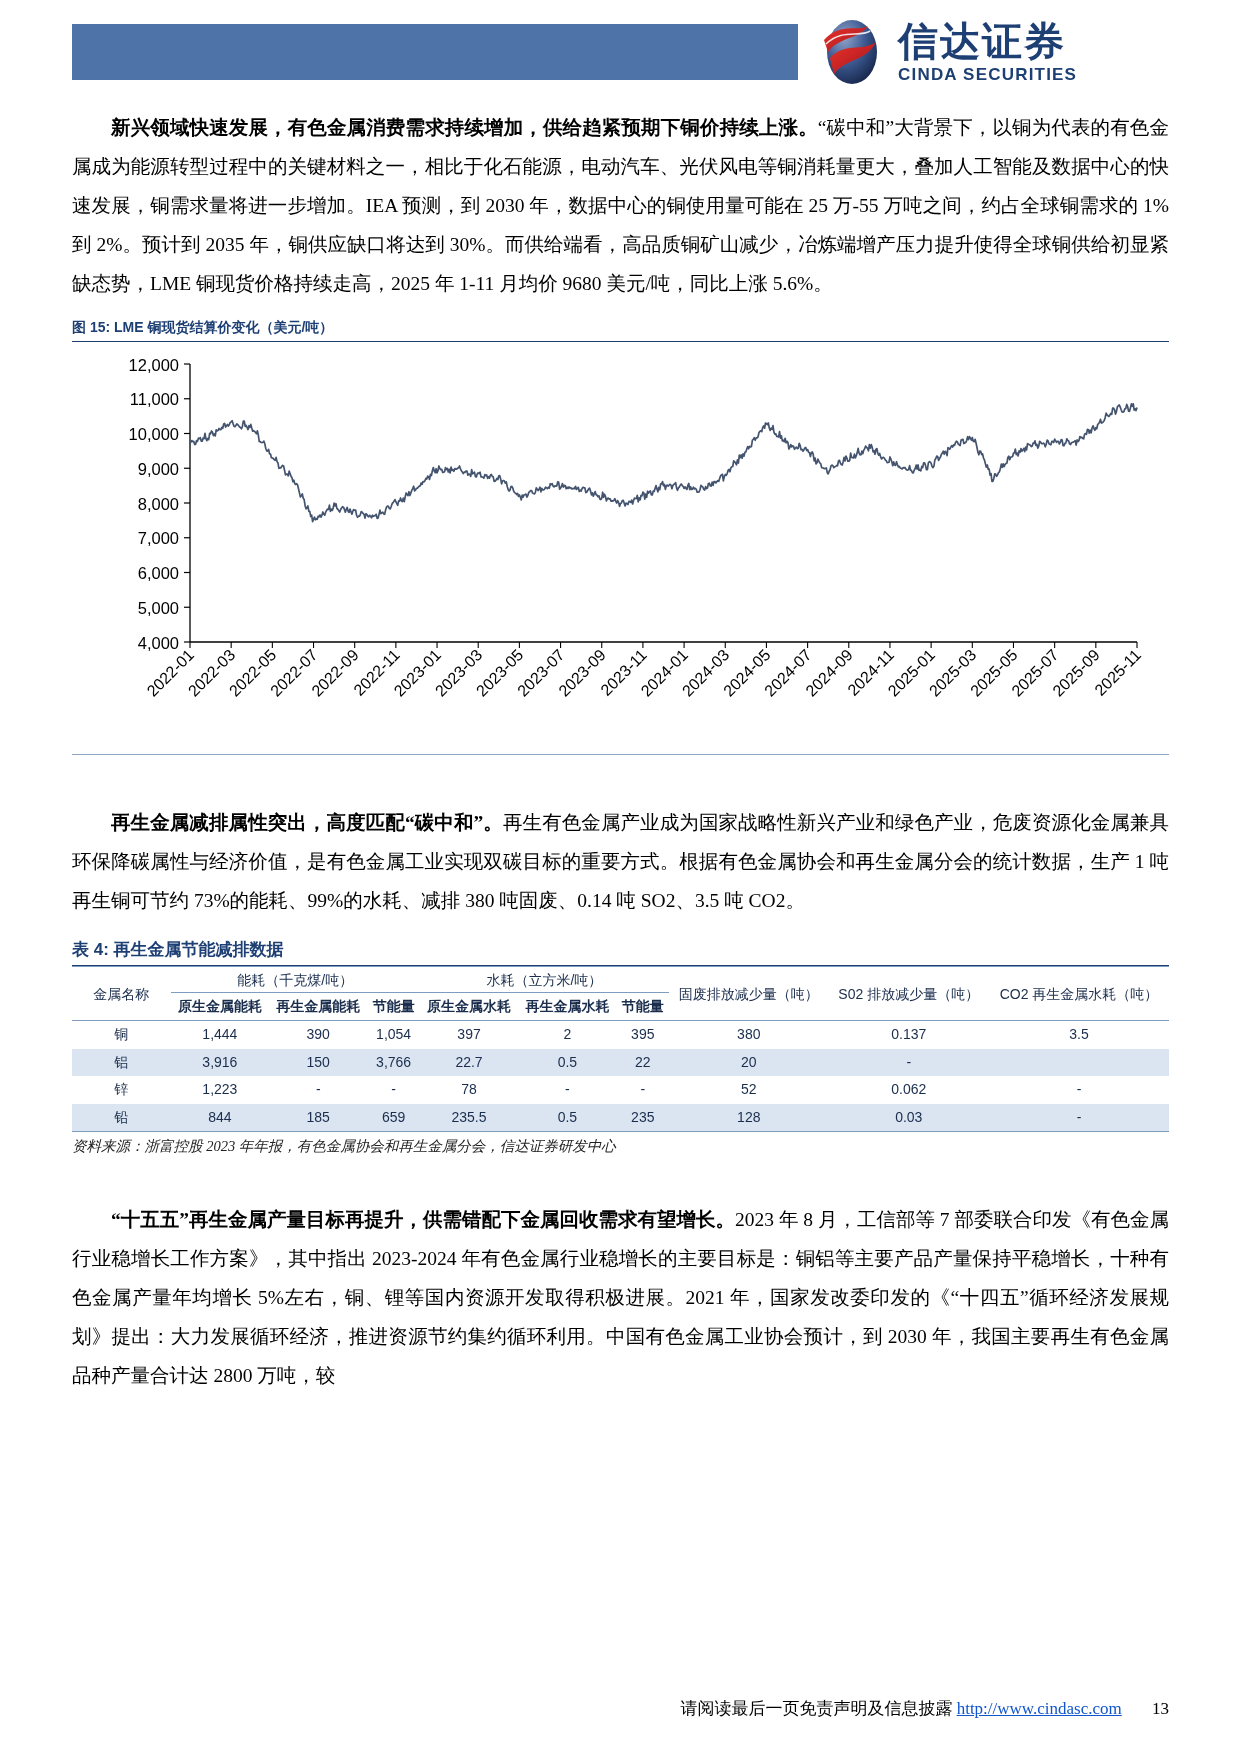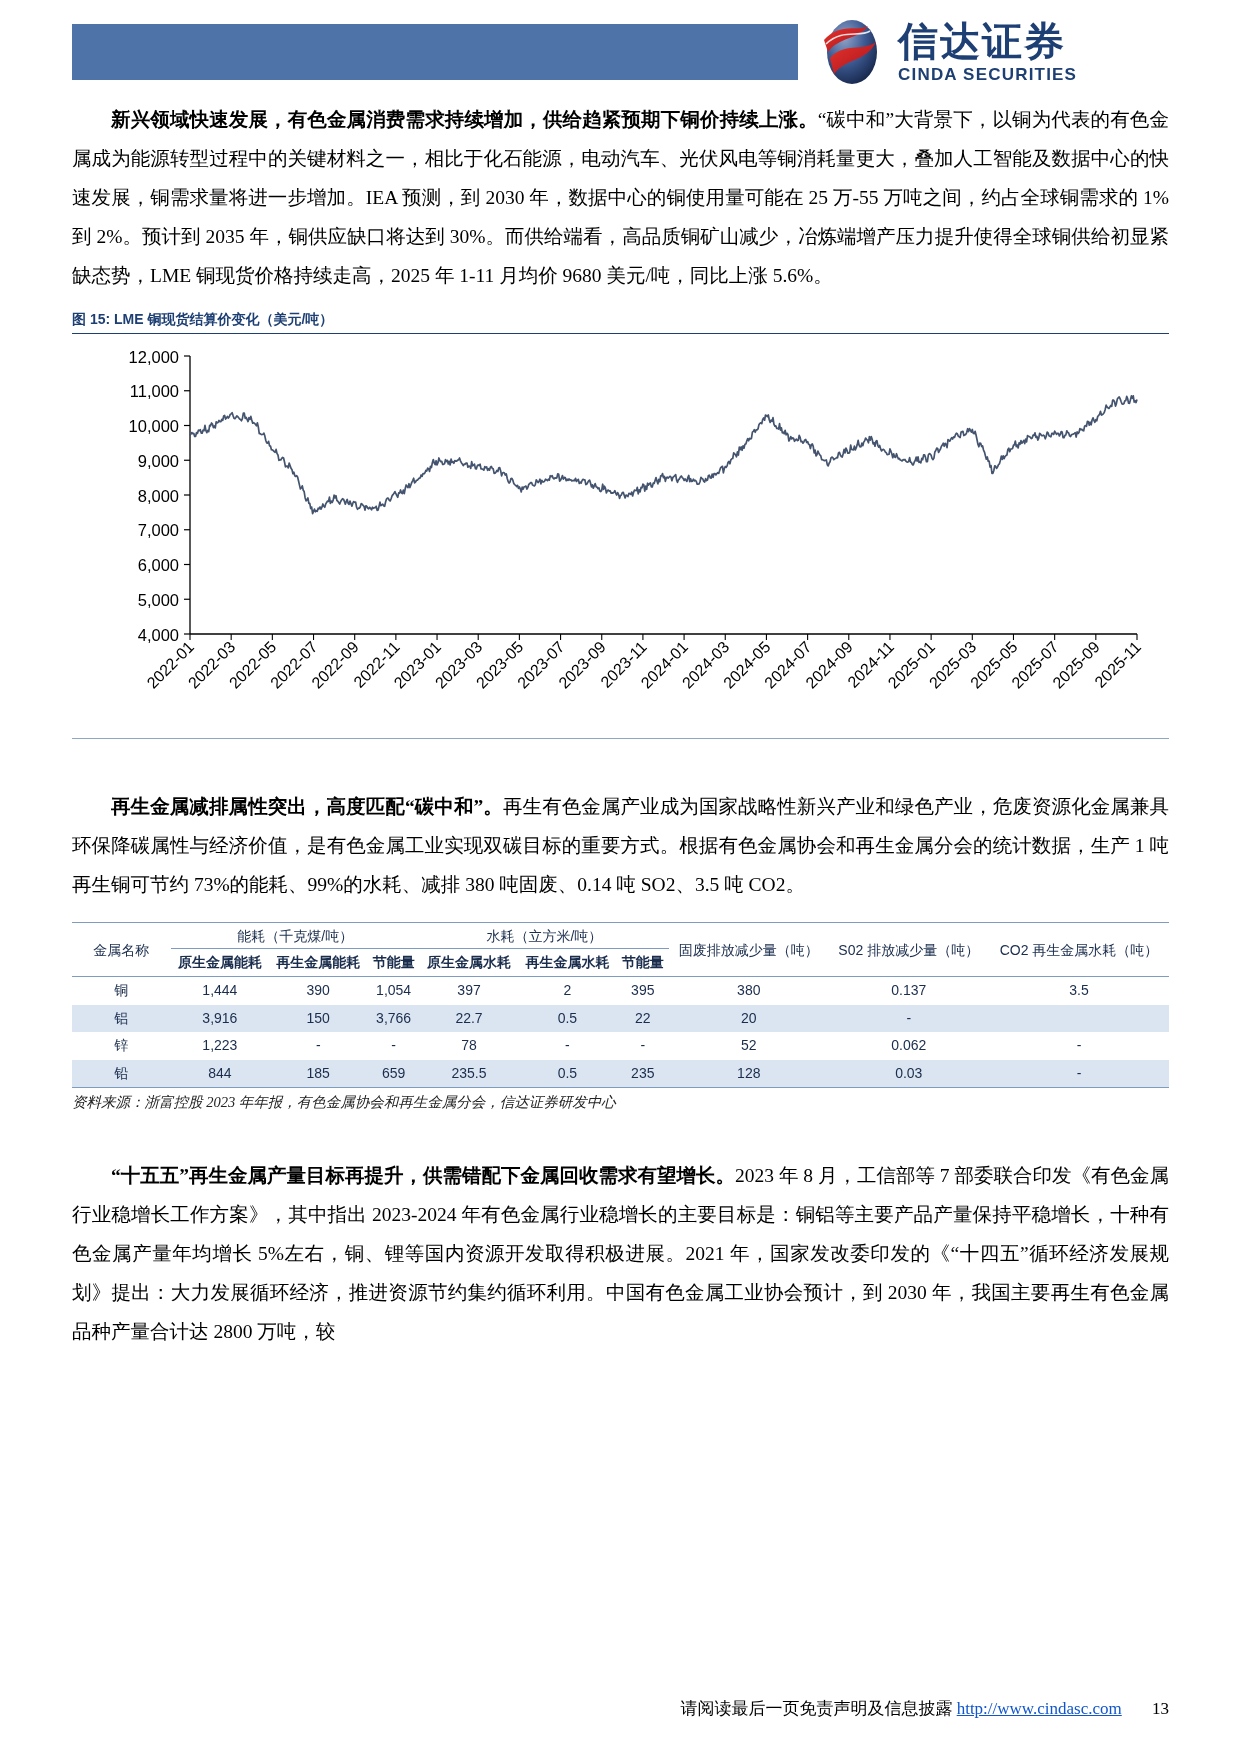--- a/index.html
+++ b/index.html
@@ -63,21 +63,21 @@
     color: #1d3f73;
     letter-spacing: 1.2px;
     margin-top: 5px;
     white-space: nowrap;
   }
 
   
   .content {
     position: absolute;
     left: 72px;
-    top: 100px;
+    top: 108px;
     width: 1097px;
   }
   p.para {
     margin: 0;
     font-size: 19.5px;
     line-height: 39px;
     text-align: justify;
     text-justify: inter-ideograph;
     color: #000;
     text-indent: 2em;
@@ -89,21 +89,21 @@
     font-family: "Liberation Sans", sans-serif;
     font-size: 14px;
     font-weight: bold;
     color: #1d3f73;
     border-bottom: 1.6px solid #1d3f73;
     padding-bottom: 4px;
     margin-top: 16px;
   }
   .fig-box {
     border-bottom: 1.2px solid #8fa6c4;
-    padding: 10px 0 4px 0;
+    padding: 10px 0 12px 0;
   }
   .source {
     font-size: 14.5px;
     font-style: italic;
     color: #222;
     margin-top: 5px;
   }
 
   .chart-area {
     position: relative;
@@ -266,20 +266,21 @@
             <text x="0" y="0" font-family="&quot;Liberation Sans&quot;, sans-serif" font-size="16" fill="#000" transform="translate(1070,304) rotate(-45)" text-anchor="end">2025-11</text>
             <path d="M118.00 91.08 L118.94 90.04 L119.87 88.54 L120.81 89.67 L121.74 89.27 L122.68 92.49 L123.61 92.32 L124.55 88.54 L125.49 89.35 L126.42 86.19 L127.36 86.71 L128.29 85.70 L129.23 89.05 L130.17 89.24 L131.10 86.04 L132.04 86.70 L132.97 81.42 L133.91 86.66 L134.84 88.66 L135.78 86.41 L136.72 87.70 L137.65 81.44 L138.59 81.79 L139.52 78.95 L140.46 79.98 L141.39 83.64 L142.33 81.97 L143.27 83.90 L144.20 77.74 L145.14 78.82 L146.07 78.51 L147.01 76.47 L147.94 77.75 L148.88 77.61 L149.82 75.36 L150.75 76.45 L151.69 71.92 L152.62 71.36 L153.56 75.07 L154.50 73.92 L155.43 72.48 L156.37 74.04 L157.30 72.76 L158.24 70.44 L159.17 69.84 L160.11 68.73 L161.05 71.61 L161.98 74.19 L162.92 74.74 L163.85 73.50 L164.79 71.79 L165.72 72.65 L166.66 73.79 L167.60 74.92 L168.53 75.50 L169.47 76.77 L170.40 74.65 L171.34 69.07 L172.27 69.03 L173.21 74.45 L174.15 73.29 L175.08 75.52 L176.02 77.57 L176.95 73.60 L177.89 75.47 L178.83 72.42 L179.76 76.07 L180.70 79.25 L181.63 78.70 L182.57 79.45 L183.50 80.32 L184.44 81.86 L185.38 78.79 L186.31 82.97 L187.25 89.74 L188.18 89.61 L189.12 90.42 L190.05 90.58 L190.99 90.20 L191.93 89.14 L192.86 92.07 L193.80 96.47 L194.73 98.82 L195.67 99.11 L196.60 97.36 L197.54 101.83 L198.48 102.03 L199.41 105.70 L200.35 105.89 L201.28 106.56 L202.22 107.55 L203.16 108.30 L204.09 105.42 L205.03 109.59 L205.96 110.88 L206.90 116.34 L207.83 115.93 L208.77 115.98 L209.71 114.41 L210.64 113.47 L211.58 114.01 L212.51 118.03 L213.45 122.86 L214.38 122.19 L215.32 122.05 L216.26 123.94 L217.19 118.99 L218.13 121.75 L219.06 124.35 L220.00 125.74 L220.93 129.71 L221.87 128.20 L222.81 131.83 L223.74 132.49 L224.68 131.65 L225.61 133.00 L226.55 136.94 L227.49 141.11 L228.42 144.96 L229.36 144.01 L230.29 141.81 L231.23 146.21 L232.16 147.57 L233.10 153.65 L234.04 156.83 L234.97 155.95 L235.91 153.99 L236.84 159.41 L237.78 159.43 L238.71 164.53 L239.65 163.04 L240.59 169.55 L241.52 167.35 L242.46 165.15 L243.39 167.78 L244.33 166.60 L245.26 167.29 L246.20 164.20 L247.14 164.84 L248.07 162.98 L249.01 165.15 L249.94 163.18 L250.88 159.98 L251.82 162.26 L252.75 163.23 L253.69 160.12 L254.62 158.42 L255.56 157.01 L256.49 157.44 L257.43 153.13 L258.37 159.47 L259.30 157.07 L260.24 158.46 L261.17 156.18 L262.11 151.20 L263.04 153.88 L263.98 151.69 L264.92 156.54 L265.85 157.19 L266.79 158.81 L267.72 159.99 L268.66 157.49 L269.59 155.98 L270.53 154.73 L271.47 155.18 L272.40 157.41 L273.34 160.22 L274.27 157.41 L275.21 155.47 L276.15 159.35 L277.08 160.34 L278.02 157.11 L278.95 159.71 L279.89 162.22 L280.82 159.14 L281.76 157.54 L282.70 158.30 L283.63 158.06 L284.57 163.26 L285.50 165.26 L286.44 164.12 L287.37 164.22 L288.31 162.74 L289.25 159.60 L290.18 160.28 L291.12 161.37 L292.05 162.29 L292.99 166.09 L293.92 161.75 L294.86 162.43 L295.80 164.18 L296.73 164.81 L297.67 163.27 L298.60 164.30 L299.54 165.88 L300.48 163.22 L301.41 164.27 L302.35 163.70 L303.28 163.71 L304.22 162.32 L305.15 166.33 L306.09 166.05 L307.03 162.36 L307.96 158.14 L308.90 161.73 L309.83 160.89 L310.77 160.17 L311.70 161.95 L312.64 162.27 L313.58 158.03 L314.51 155.06 L315.45 154.01 L316.38 154.36 L317.32 156.51 L318.25 156.87 L319.19 154.48 L320.13 151.67 L321.06 150.62 L322.00 149.22 L322.93 147.54 L323.87 149.72 L324.81 151.54 L325.74 153.29 L326.68 148.89 L327.61 149.12 L328.55 145.99 L329.48 148.74 L330.42 149.55 L331.36 146.07 L332.29 149.59 L333.23 144.57 L334.16 140.98 L335.10 142.45 L336.03 143.59 L336.97 139.73 L337.91 143.57 L338.84 140.93 L339.78 138.37 L340.71 136.62 L341.65 134.25 L342.58 138.95 L343.52 137.98 L344.46 136.26 L345.39 136.27 L346.33 135.05 L347.26 134.13 L348.20 133.87 L349.14 130.97 L350.07 132.39 L351.01 129.52 L351.94 129.80 L352.88 128.95 L353.81 126.42 L354.75 127.09 L355.69 124.13 L356.62 124.72 L357.56 127.42 L358.49 122.24 L359.43 123.65 L360.36 118.66 L361.30 115.55 L362.24 119.02 L363.17 120.71 L364.11 116.73 L365.04 120.95 L365.98 118.71 L366.92 113.97 L367.85 116.52 L368.79 117.64 L369.72 117.35 L370.66 120.39 L371.59 120.30 L372.53 119.85 L373.47 115.66 L374.40 117.49 L375.34 116.33 L376.27 120.05 L377.21 117.25 L378.14 120.93 L379.08 115.09 L380.02 118.41 L380.95 117.73 L381.89 119.32 L382.82 116.51 L383.76 117.21 L384.69 117.11 L385.63 116.04 L386.57 115.89 L387.50 114.01 L388.44 116.82 L389.37 118.68 L390.31 119.94 L391.25 121.64 L392.18 120.15 L393.12 120.33 L394.05 119.03 L394.99 119.04 L395.92 123.24 L396.86 122.03 L397.80 122.27 L398.73 124.34 L399.67 117.69 L400.60 121.81 L401.54 121.23 L402.47 120.12 L403.41 124.61 L404.35 124.90 L405.28 121.81 L406.22 120.92 L407.15 121.55 L408.09 120.16 L409.02 124.82 L409.96 124.92 L410.90 125.34 L411.83 126.17 L412.77 122.61 L413.70 123.67 L414.64 122.86 L415.58 126.34 L416.51 124.75 L417.45 126.22 L418.38 123.24 L419.32 122.49 L420.25 124.33 L421.19 124.68 L422.13 129.33 L423.06 129.08 L424.00 128.14 L424.93 126.40 L425.87 127.57 L426.80 123.79 L427.74 123.70 L428.68 126.96 L429.61 131.86 L430.55 128.93 L431.48 128.56 L432.42 129.07 L433.35 131.07 L434.29 129.82 L435.23 134.54 L436.16 137.48 L437.10 139.11 L438.03 138.01 L438.97 134.52 L439.91 134.39 L440.84 136.17 L441.78 139.48 L442.71 140.61 L443.65 141.32 L444.58 142.48 L445.52 141.33 L446.46 144.32 L447.39 142.96 L448.33 145.08 L449.26 147.95 L450.20 142.99 L451.13 145.08 L452.07 142.75 L453.01 142.58 L453.94 142.13 L454.88 145.09 L455.81 143.47 L456.75 140.44 L457.68 139.71 L458.62 138.67 L459.56 138.52 L460.49 140.91 L461.43 141.55 L462.36 141.91 L463.30 140.69 L464.24 135.83 L465.17 137.22 L466.11 138.59 L467.04 137.35 L467.98 135.20 L468.91 139.89 L469.85 136.31 L470.79 138.00 L471.72 137.89 L472.66 137.00 L473.59 135.24 L474.53 135.93 L475.46 136.65 L476.40 135.23 L477.34 136.17 L478.27 131.72 L479.21 132.72 L480.14 131.63 L481.08 134.04 L482.01 134.96 L482.95 133.78 L483.89 134.11 L484.82 133.90 L485.76 129.79 L486.69 130.28 L487.63 137.07 L488.57 136.11 L489.50 134.25 L490.44 131.57 L491.37 135.15 L492.31 133.26 L493.24 133.46 L494.18 136.69 L495.12 135.27 L496.05 136.44 L496.99 134.89 L497.92 136.08 L498.86 135.70 L499.79 136.88 L500.73 136.61 L501.67 136.44 L502.60 136.69 L503.54 134.34 L504.47 137.43 L505.41 136.13 L506.34 135.33 L507.28 139.45 L508.22 138.21 L509.15 139.06 L510.09 136.56 L511.02 135.26 L511.96 135.81 L512.90 135.89 L513.83 140.57 L514.77 140.18 L515.70 138.53 L516.64 136.93 L517.57 136.09 L518.51 139.04 L519.45 142.92 L520.38 140.85 L521.32 144.19 L522.25 141.94 L523.19 139.62 L524.12 142.85 L525.06 143.13 L526.00 144.70 L526.93 143.75 L527.87 146.96 L528.80 147.59 L529.74 146.16 L530.67 140.23 L531.61 145.37 L532.55 142.23 L533.48 144.40 L534.42 149.00 L535.35 146.70 L536.29 146.03 L537.23 147.09 L538.16 146.80 L539.10 149.05 L540.03 148.95 L540.97 149.04 L541.90 148.36 L542.84 146.63 L543.78 149.33 L544.71 151.05 L545.65 148.57 L546.58 150.36 L547.52 154.38 L548.45 151.63 L549.39 150.97 L550.33 148.49 L551.26 148.26 L552.20 151.15 L553.13 153.93 L554.07 151.13 L555.00 151.52 L555.94 152.52 L556.88 149.46 L557.81 149.60 L558.75 150.43 L559.68 148.01 L560.62 152.00 L561.56 148.54 L562.49 146.17 L563.43 146.50 L564.36 146.63 L565.30 143.29 L566.23 149.81 L567.17 145.76 L568.11 147.92 L569.04 143.37 L569.98 143.92 L570.91 140.16 L571.85 140.90 L572.78 147.16 L573.72 142.18 L574.66 145.36 L575.59 139.23 L576.53 141.13 L577.46 139.69 L578.40 139.00 L579.33 142.85 L580.27 142.95 L581.21 139.12 L582.14 139.45 L583.08 136.40 L584.01 133.51 L584.95 137.00 L585.89 139.84 L586.82 135.31 L587.76 137.65 L588.69 131.83 L589.63 131.91 L590.56 129.61 L591.50 133.72 L592.44 132.46 L593.37 137.34 L594.31 133.79 L595.24 133.06 L596.18 134.04 L597.11 133.23 L598.05 132.25 L598.99 133.13 L599.92 136.71 L600.86 133.45 L601.79 132.53 L602.73 131.68 L603.67 130.55 L604.60 136.16 L605.54 138.30 L606.47 135.72 L607.41 134.98 L608.34 133.01 L609.28 132.02 L610.22 133.55 L611.15 134.38 L612.09 136.46 L613.02 134.87 L613.96 136.18 L614.89 137.44 L615.83 133.51 L616.77 131.47 L617.70 137.69 L618.64 134.72 L619.57 137.48 L620.51 137.10 L621.44 135.23 L622.38 136.93 L623.32 136.31 L624.25 137.26 L625.19 140.12 L626.12 140.04 L627.06 139.99 L628.00 137.76 L628.93 133.42 L629.87 134.39 L630.80 135.02 L631.74 137.37 L632.67 138.02 L633.61 134.69 L634.55 136.63 L635.48 135.97 L636.42 131.55 L637.35 131.20 L638.29 133.96 L639.22 134.05 L640.16 130.13 L641.10 133.34 L642.03 129.57 L642.97 129.59 L643.90 130.95 L644.84 129.60 L645.77 128.71 L646.71 129.44 L647.65 126.60 L648.58 123.79 L649.52 122.87 L650.45 122.29 L651.39 128.83 L652.33 124.48 L653.26 122.51 L654.20 123.43 L655.13 121.91 L656.07 118.28 L657.00 117.47 L657.94 119.79 L658.88 115.80 L659.81 114.79 L660.75 114.50 L661.68 108.86 L662.62 109.80 L663.55 110.88 L664.49 112.75 L665.43 107.95 L666.36 111.06 L667.30 103.11 L668.23 105.69 L669.17 102.90 L670.10 106.29 L671.04 101.84 L671.98 104.21 L672.91 100.34 L673.85 99.91 L674.78 97.00 L675.72 94.55 L676.66 96.79 L677.59 94.33 L678.53 94.92 L679.46 94.41 L680.40 88.10 L681.33 87.35 L682.27 85.74 L683.21 88.26 L684.14 85.90 L685.08 85.79 L686.01 84.98 L686.95 80.68 L687.88 79.36 L688.82 78.79 L689.76 79.71 L690.69 75.43 L691.63 73.98 L692.56 76.24 L693.50 70.99 L694.43 71.70 L695.37 72.64 L696.31 70.91 L697.24 75.74 L698.18 78.47 L699.11 76.02 L700.05 77.38 L700.99 73.58 L701.92 80.04 L702.86 82.22 L703.79 81.90 L704.73 84.41 L705.66 84.36 L706.60 85.07 L707.54 79.59 L708.47 86.16 L709.41 83.82 L710.34 88.85 L711.28 88.18 L712.21 89.81 L713.15 86.30 L714.09 90.80 L715.02 89.29 L715.96 90.61 L716.89 97.01 L717.83 95.32 L718.76 92.60 L719.70 94.95 L720.64 93.90 L721.57 94.20 L722.51 97.31 L723.44 96.02 L724.38 95.09 L725.32 96.62 L726.25 96.24 L727.19 91.29 L728.12 93.32 L729.06 97.75 L729.99 97.29 L730.93 99.22 L731.87 97.94 L732.80 95.91 L733.74 95.48 L734.67 98.45 L735.61 97.66 L736.54 100.09 L737.48 100.77 L738.42 104.54 L739.35 100.60 L740.29 99.92 L741.22 102.38 L742.16 108.93 L743.09 106.09 L744.03 111.96 L744.97 110.82 L745.90 107.01 L746.84 109.15 L747.77 110.86 L748.71 111.60 L749.65 115.56 L750.58 115.75 L751.52 116.23 L752.45 116.68 L753.39 116.20 L754.32 115.95 L755.26 120.69 L756.20 121.87 L757.13 119.30 L758.07 117.71 L759.00 113.91 L759.94 113.11 L760.87 113.64 L761.81 115.73 L762.75 114.74 L763.68 114.53 L764.62 113.48 L765.55 113.76 L766.49 108.87 L767.42 108.28 L768.36 111.07 L769.30 112.55 L770.23 113.12 L771.17 109.69 L772.10 105.42 L773.04 108.94 L773.98 104.02 L774.91 106.07 L775.85 109.16 L776.78 109.23 L777.72 108.44 L778.65 101.03 L779.59 105.35 L780.53 105.65 L781.46 105.89 L782.40 102.11 L783.33 106.00 L784.27 103.74 L785.20 100.81 L786.14 96.31 L787.08 101.21 L788.01 102.94 L788.95 102.70 L789.88 99.09 L790.82 101.69 L791.75 98.12 L792.69 96.79 L793.63 94.00 L794.56 95.47 L795.50 96.17 L796.43 98.80 L797.37 92.60 L798.31 96.07 L799.24 92.55 L800.18 95.17 L801.11 99.96 L802.05 98.68 L802.98 102.25 L803.92 97.46 L804.86 96.53 L805.79 101.26 L806.73 103.13 L807.66 101.45 L808.60 104.90 L809.53 106.92 L810.47 105.75 L811.41 105.35 L812.34 106.06 L813.28 108.00 L814.21 108.66 L815.15 110.67 L816.08 110.51 L817.02 110.26 L817.96 104.96 L818.89 107.20 L819.83 109.74 L820.76 113.69 L821.70 109.92 L822.64 113.04 L823.57 113.37 L824.51 109.70 L825.44 112.46 L826.38 114.99 L827.31 114.36 L828.25 115.96 L829.19 116.33 L830.12 116.96 L831.06 115.66 L831.99 115.92 L832.93 115.42 L833.86 117.08 L834.80 118.02 L835.74 118.16 L836.67 117.52 L837.61 113.64 L838.54 118.13 L839.48 118.61 L840.42 120.78 L841.35 120.84 L842.29 118.00 L843.22 116.59 L844.16 113.18 L845.09 117.14 L846.03 112.84 L846.97 118.42 L847.90 117.75 L848.84 118.95 L849.77 114.33 L850.71 115.70 L851.64 110.91 L852.58 110.89 L853.52 113.35 L854.45 117.73 L855.39 117.75 L856.32 111.02 L857.26 109.60 L858.19 109.96 L859.13 111.21 L860.07 114.53 L861.00 115.62 L861.94 114.07 L862.87 107.94 L863.81 106.53 L864.75 104.08 L865.68 104.46 L866.62 108.50 L867.55 106.54 L868.49 105.03 L869.42 102.22 L870.36 101.03 L871.30 99.18 L872.23 102.29 L873.17 99.35 L874.10 100.42 L875.04 103.58 L875.97 95.53 L876.91 96.62 L877.85 97.15 L878.78 95.14 L879.72 93.62 L880.65 94.98 L881.59 92.97 L882.52 93.42 L883.46 90.68 L884.40 89.23 L885.33 89.75 L886.27 92.15 L887.20 92.82 L888.14 93.51 L889.08 88.11 L890.01 87.64 L890.95 87.30 L891.88 91.53 L892.82 90.87 L893.75 90.44 L894.69 88.57 L895.63 84.73 L896.56 87.61 L897.50 84.52 L898.43 86.41 L899.37 88.13 L900.30 85.46 L901.24 89.30 L902.18 89.74 L903.11 87.31 L904.05 91.00 L904.98 95.52 L905.92 100.23 L906.85 102.75 L907.79 99.14 L908.73 99.40 L909.66 102.51 L910.60 102.01 L911.53 106.04 L912.47 108.02 L913.41 111.86 L914.34 115.21 L915.28 112.97 L916.21 117.22 L917.15 117.05 L918.08 123.18 L919.02 121.57 L919.96 129.31 L920.89 129.31 L921.83 126.46 L922.76 121.78 L923.70 122.33 L924.63 124.33 L925.57 122.87 L926.51 120.58 L927.44 119.84 L928.38 116.39 L929.31 112.07 L930.25 115.37 L931.18 111.86 L932.12 114.61 L933.06 112.35 L933.99 111.57 L934.93 111.00 L935.86 105.49 L936.80 104.13 L937.74 107.70 L938.67 105.15 L939.61 105.02 L940.54 104.56 L941.48 101.18 L942.41 100.88 L943.35 97.04 L944.29 102.70 L945.22 101.03 L946.16 103.95 L947.09 98.94 L948.03 100.26 L948.96 96.64 L949.90 99.25 L950.84 98.05 L951.77 96.33 L952.71 99.56 L953.64 95.09 L954.58 97.99 L955.51 91.64 L956.45 92.36 L957.39 92.61 L958.32 93.21 L959.26 94.62 L960.19 93.95 L961.13 91.10 L962.07 91.49 L963.00 88.83 L963.94 93.43 L964.87 92.31 L965.81 96.09 L966.74 94.09 L967.68 89.28 L968.62 90.11 L969.55 91.55 L970.49 91.68 L971.42 91.16 L972.36 91.90 L973.29 94.83 L974.23 92.23 L975.17 88.15 L976.10 88.95 L977.04 91.84 L977.97 92.18 L978.91 92.77 L979.84 89.42 L980.78 89.40 L981.72 90.48 L982.65 87.17 L983.59 88.71 L984.52 90.45 L985.46 89.25 L986.40 89.29 L987.33 91.93 L988.27 90.42 L989.20 87.61 L990.14 87.99 L991.07 93.55 L992.01 93.70 L992.95 91.33 L993.88 90.91 L994.82 86.79 L995.75 88.43 L996.69 88.96 L997.62 91.93 L998.56 92.61 L999.50 90.53 L1000.43 90.51 L1001.37 89.92 L1002.30 89.35 L1003.24 88.67 L1004.17 93.04 L1005.11 87.95 L1006.05 89.61 L1006.98 88.47 L1007.92 84.53 L1008.85 85.68 L1009.79 85.14 L1010.73 86.45 L1011.66 86.83 L1012.60 82.21 L1013.53 81.57 L1014.47 82.29 L1015.40 77.44 L1016.34 77.48 L1017.28 81.19 L1018.21 78.22 L1019.15 80.78 L1020.08 76.02 L1021.02 73.86 L1021.95 76.40 L1022.89 78.25 L1023.83 75.58 L1024.76 76.75 L1025.70 72.45 L1026.63 71.59 L1027.57 70.31 L1028.50 67.38 L1029.44 71.07 L1030.38 70.68 L1031.31 69.80 L1032.25 68.57 L1033.18 65.49 L1034.12 61.14 L1035.06 63.01 L1035.99 63.76 L1036.93 64.46 L1037.86 63.03 L1038.80 61.47 L1039.73 62.47 L1040.67 56.04 L1041.61 56.12 L1042.54 57.75 L1043.48 62.12 L1044.41 59.70 L1045.35 54.89 L1046.28 53.63 L1047.22 52.91 L1048.16 54.88 L1049.09 57.55 L1050.03 59.94 L1050.96 60.14 L1051.90 59.62 L1052.83 56.83 L1053.77 56.63 L1054.71 52.43 L1055.64 54.64 L1056.58 59.24 L1057.51 59.31 L1058.45 55.87 L1059.39 51.92 L1060.32 54.25 L1061.26 51.82 L1062.19 58.06 L1063.13 56.72 L1064.06 58.58 L1065.00 55.44" fill="none" stroke="#44546f" stroke-width="1.7" stroke-linejoin="round"></path>
           </svg>
       </div>
     </div>
   </div>
 
   <p class="para" style="margin-top:48px"><b>再生金属减排属性突出，高度匹配“碳中和”。</b><span>再生有色金属产业成为国家战略性新兴产业和绿色产业，危废资源化金属兼具环保降碳属性与经济价值，是有色金属工业实现双碳目标的重要方式。根据有色金属协会和再生金属分会的统计数据，生产 1 吨再生铜可节约 73%的能耗、99%的水耗、减排 380 吨固废、0.14 吨 SO2、3.5 吨 CO2。</span></p>
 
   <div style="margin-top:18px">
+    <div class="tbl-title">表 4:  再生金属节能减排数据</div>
     <table class="data">
       <thead>
         <tr class="grp thead-top">
             <th colspan="1" rowspan="2" style="width: 9%;">金属名称</th>
             <th colspan="3" class="grp-underline">能耗（千克煤/吨）</th>
             <th colspan="3" class="grp-underline">水耗（立方米/吨）</th>
             <th colspan="1" rowspan="2">固废排放减少量（吨）</th>
             <th colspan="1" rowspan="2">S02 排放减少量（吨）</th>
             <th colspan="1" rowspan="2">CO2 再生金属水耗（吨）</th>
           </tr>

